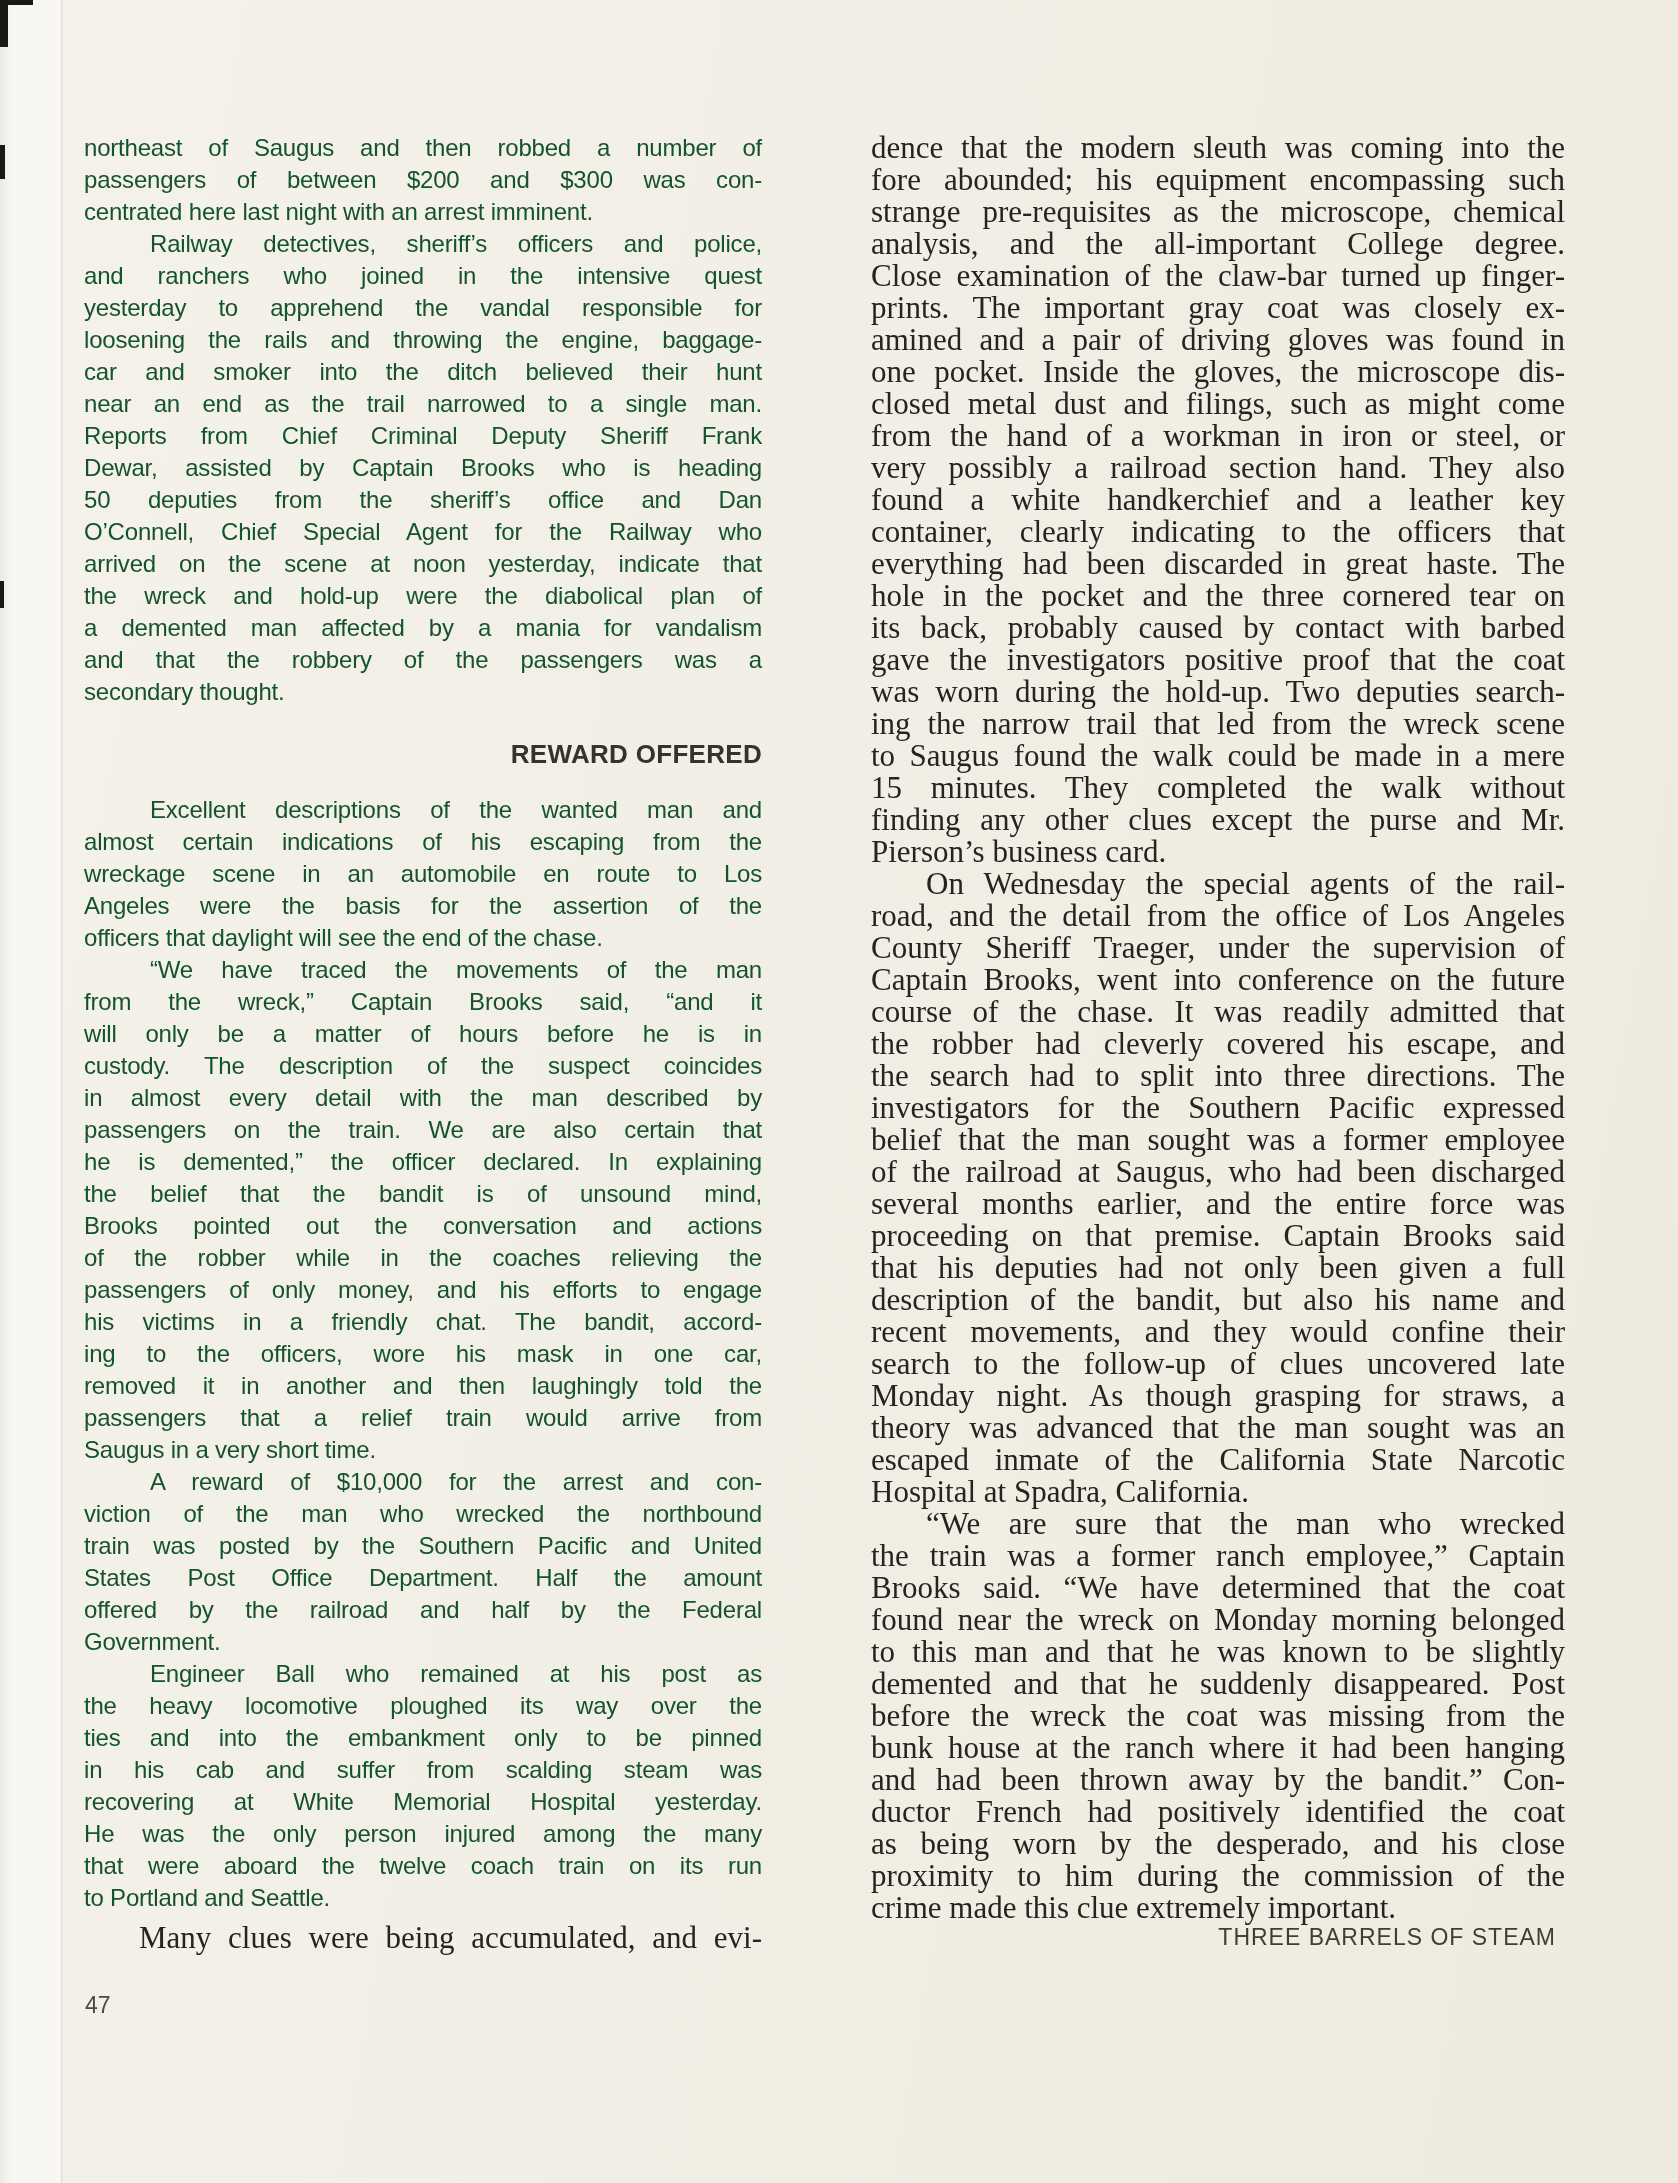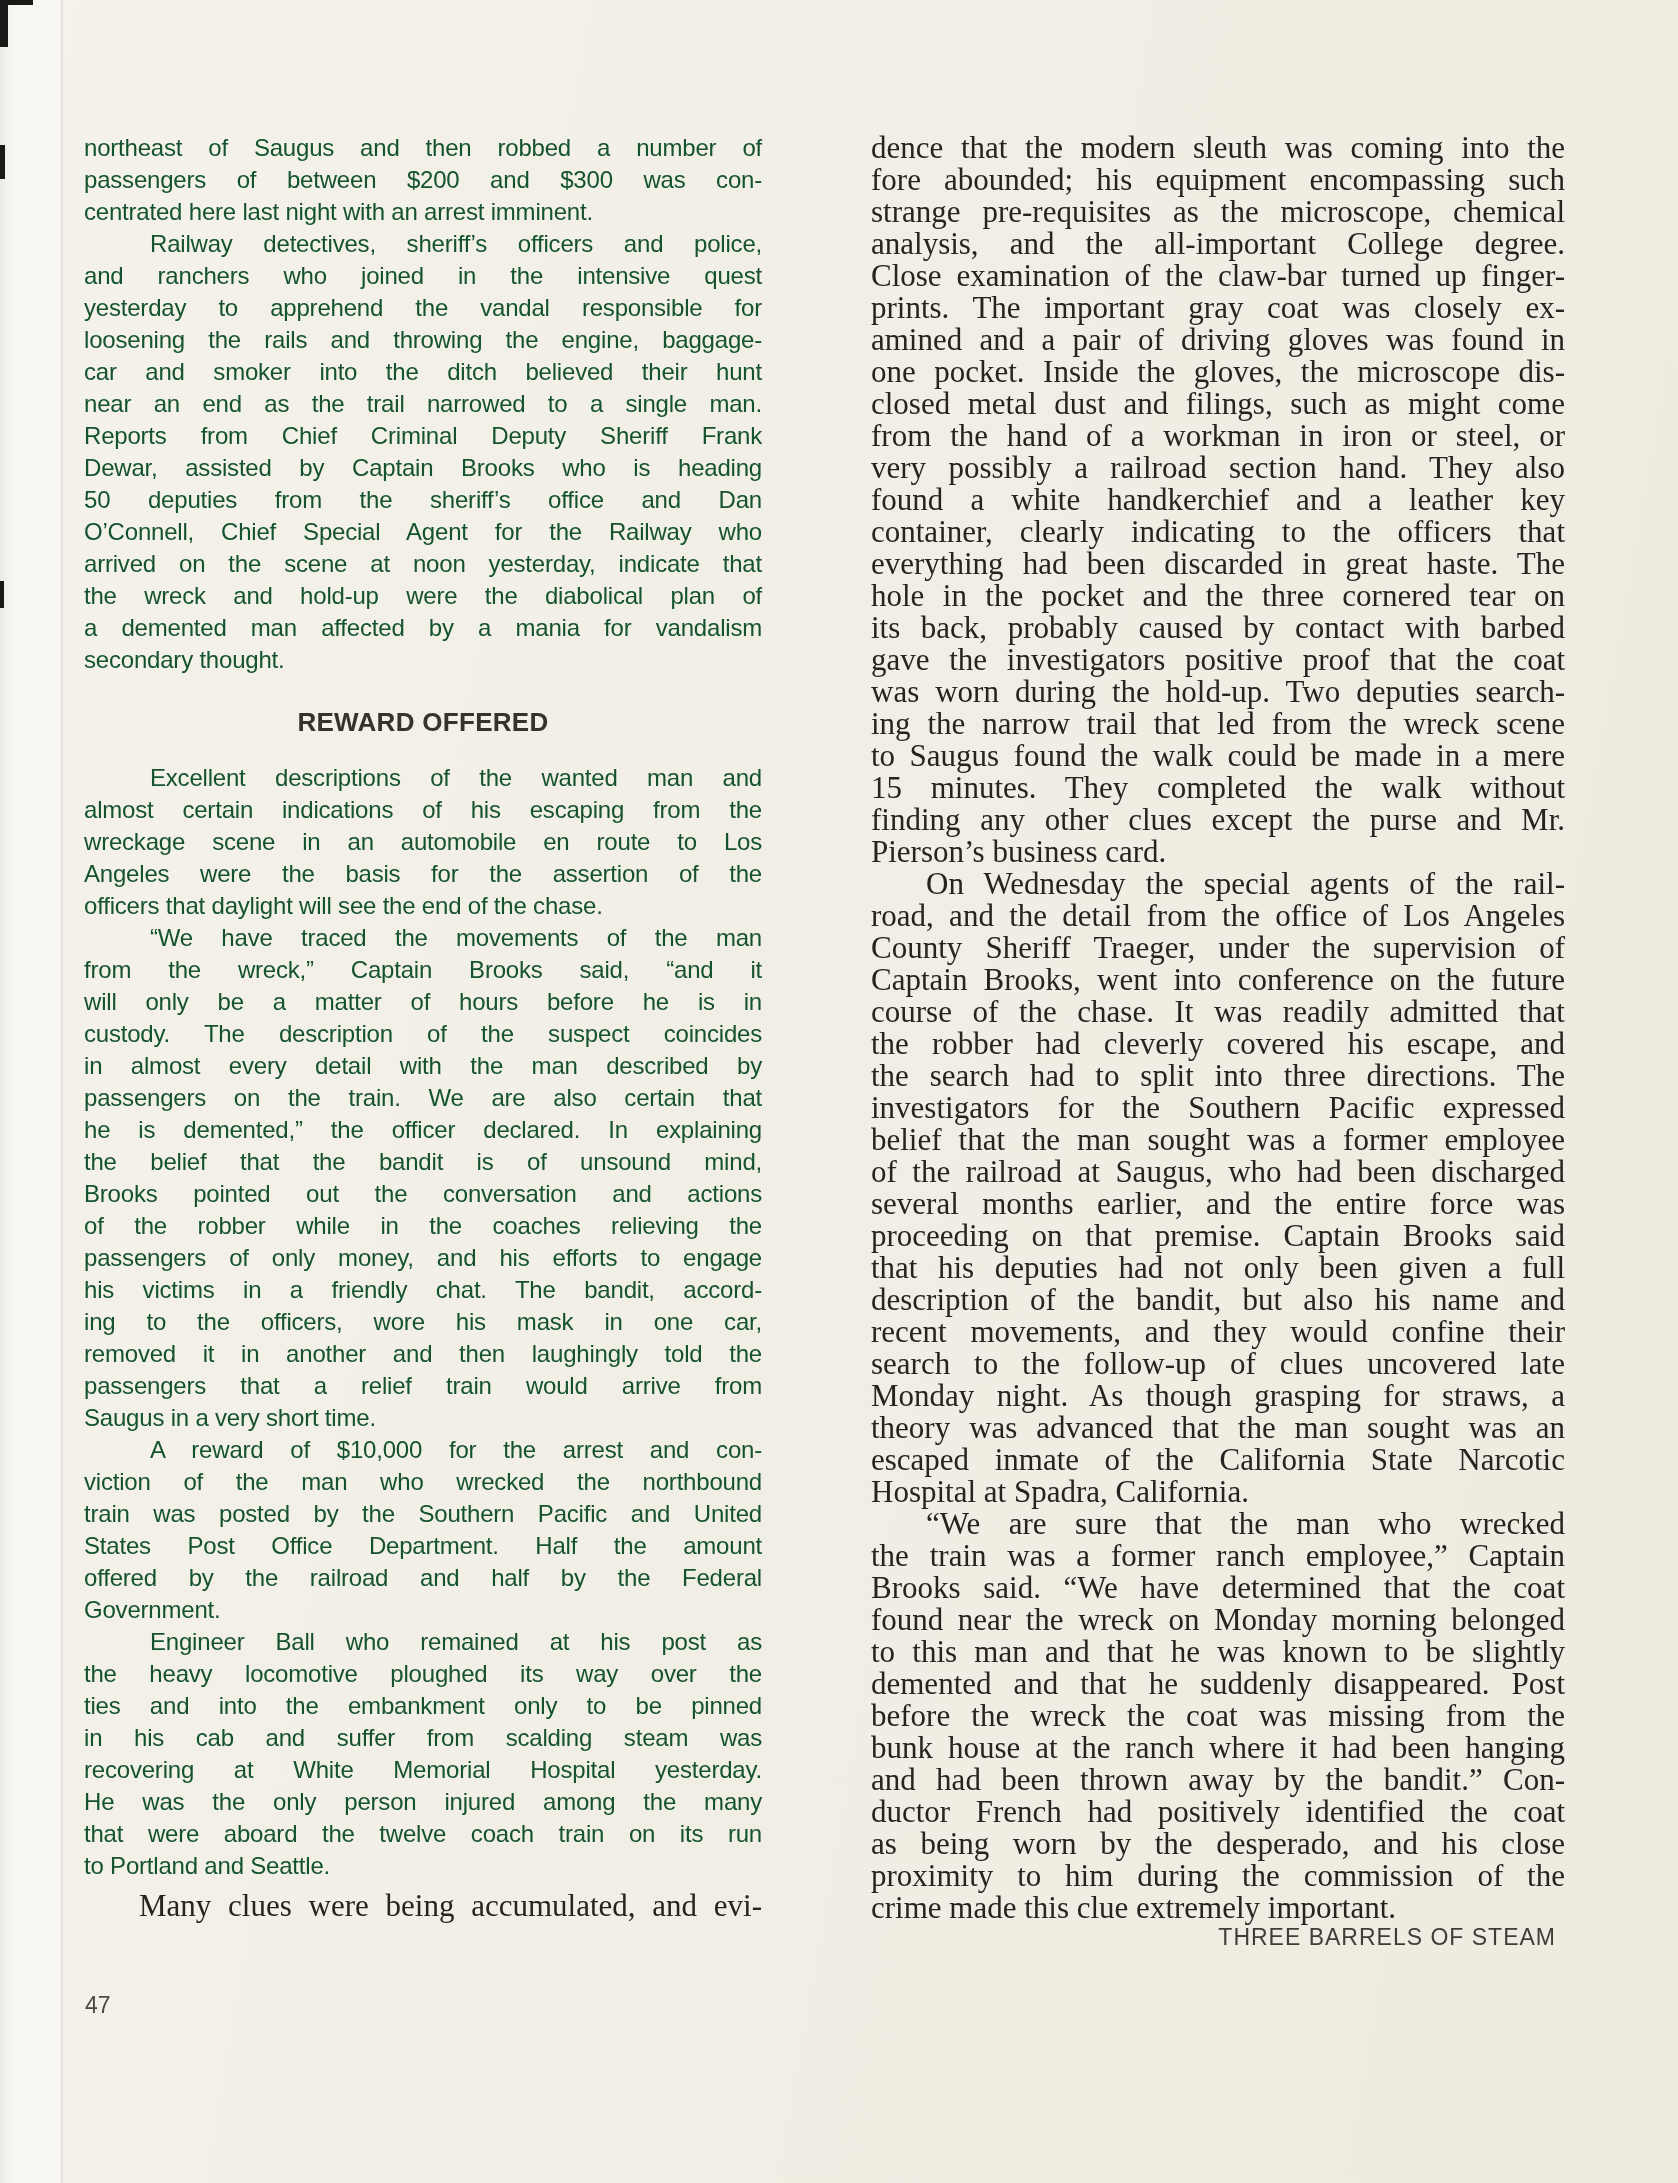--- a/index.html
+++ b/index.html
@@ -37,21 +37,21 @@
     font-family:"Liberation Serif",serif;
     font-size:31px;color:#26241f;
   }
   .line.end{text-align-last:left;}
   .line.indent.sans{text-indent:66px;}
   .line.indent.serif{text-indent:55px;}
   .line.gap-top{margin-top:8.2px;}
   .heading{
     font-family:"Liberation Sans",sans-serif;font-weight:bold;
     font-size:26px;color:#34332e;letter-spacing:0.3px;
-    text-align:center;line-height:32px;
+    text-align:right;line-height:32px;
     margin-top:30px;margin-bottom:24px;
   }
   .footer-num{
     position:absolute;left:85px;top:1992px;
     font-family:"Liberation Sans",sans-serif;font-size:23px;
     color:#4a4942;letter-spacing:0;
   }
   .footer-title{
     position:absolute;right:122px;top:1924px;
     font-family:"Liberation Sans",sans-serif;font-size:23px;
@@ -79,20 +79,21 @@
     <div class="line sans">loosening the rails and throwing the engine, baggage-</div>
     <div class="line sans">car and smoker into the ditch believed their hunt</div>
     <div class="line sans">near an end as the trail narrowed to a single man.</div>
     <div class="line sans">Reports from Chief Criminal Deputy Sheriff Frank</div>
     <div class="line sans">Dewar, assisted by Captain Brooks who is heading</div>
     <div class="line sans">50 deputies from the sheriff’s office and Dan</div>
     <div class="line sans">O’Connell, Chief Special Agent for the Railway who</div>
     <div class="line sans">arrived on the scene at noon yesterday, indicate that</div>
     <div class="line sans">the wreck and hold-up were the diabolical plan of</div>
     <div class="line sans">a demented man affected by a mania for vandalism</div>
+    <div class="line sans">and that the robbery of the passengers was a</div>
     <div class="line sans end">secondary thought.</div>
     <div class="heading">REWARD OFFERED</div>
     <div class="line sans indent">Excellent descriptions of the wanted man and</div>
     <div class="line sans">almost certain indications of his escaping from the</div>
     <div class="line sans">wreckage scene in an automobile en route to Los</div>
     <div class="line sans">Angeles were the basis for the assertion of the</div>
     <div class="line sans end">officers that daylight will see the end of the chase.</div>
     <div class="line sans indent">“We have traced the movements of the man</div>
     <div class="line sans">from the wreck,” Captain Brooks said, “and it</div>
     <div class="line sans">will only be a matter of hours before he is in</div>

